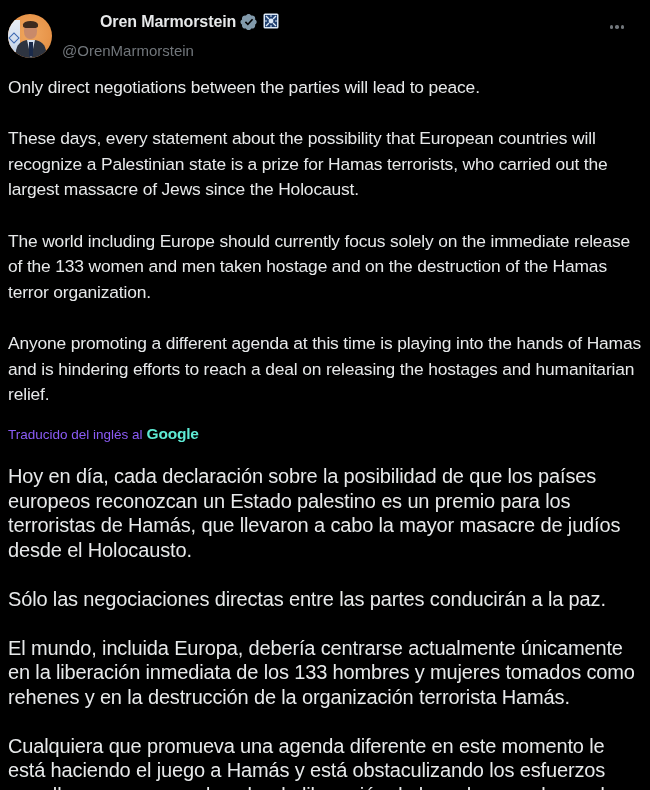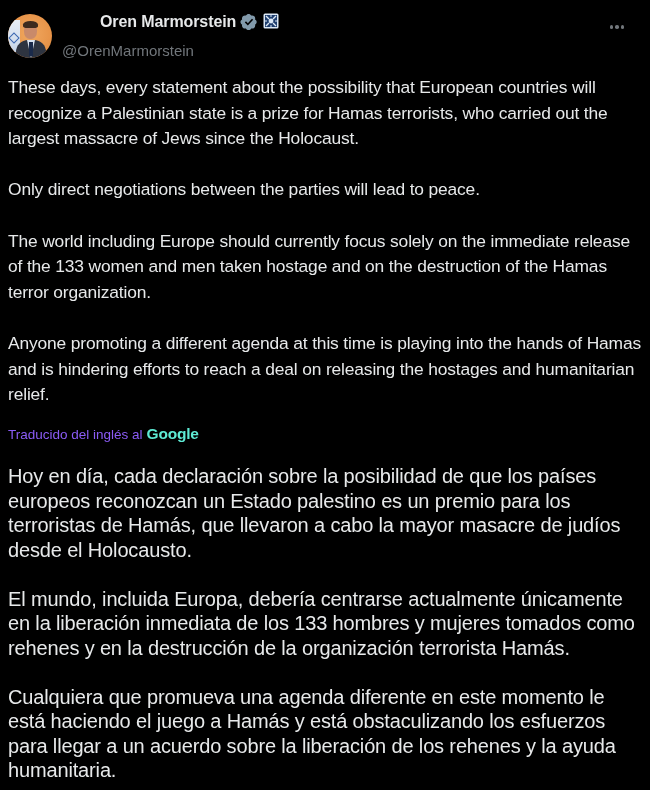--- a/index.html
+++ b/index.html
@@ -236,28 +236,29 @@
     <div class="handle">@OrenMarmorstein</div>
   </div>
   <div class="more-button">
     <span></span>
     <span></span>
     <span></span>
   </div>
 </div>
 
 <div class="tweet-body">
+  <p class="para">Only direct negotiations between the parties will lead to peace.</p>
   <p class="para">These days, every statement about the possibility that European countries will recognize a Palestinian state is a prize for Hamas terrorists, who carried out the largest massacre of Jews since the Holocaust.</p>
-  <p class="para">Only direct negotiations between the parties will lead to peace.</p>
   <p class="para">The world including Europe should currently focus solely on the immediate release of the 133 women and men taken hostage and on the destruction of the Hamas terror organization.</p>
   <p class="para last">Anyone promoting a different agenda at this time is playing into the hands of Hamas and is hindering efforts to reach a deal on releasing the hostages and humanitarian relief.</p>
 </div>
 
 <div class="translate-row">
   <span class="translate-label">Traducido del inglés al</span>
   <span class="google-word">Google</span>
 </div>
 
 <div class="translated-body">
   <p class="para">Hoy en día, cada declaración sobre la posibilidad de que los países europeos reconozcan un Estado palestino es un premio para los terroristas de Hamás, que llevaron a cabo la mayor masacre de judíos desde el Holocausto.</p>
+  <p class="para">Sólo las negociaciones directas entre las partes conducirán a la paz.</p>
   <p class="para">El mundo, incluida Europa, debería centrarse actualmente únicamente en la liberación inmediata de los 133 hombres y mujeres tomados como rehenes y en la destrucción de la organización terrorista Hamás.</p>
   <p class="para last">Cualquiera que promueva una agenda diferente en este momento le está haciendo el juego a Hamás y está obstaculizando los esfuerzos para llegar a un acuerdo sobre la liberación de los rehenes y la ayuda humanitaria.</p>
 </div>
 
 </body></html>

